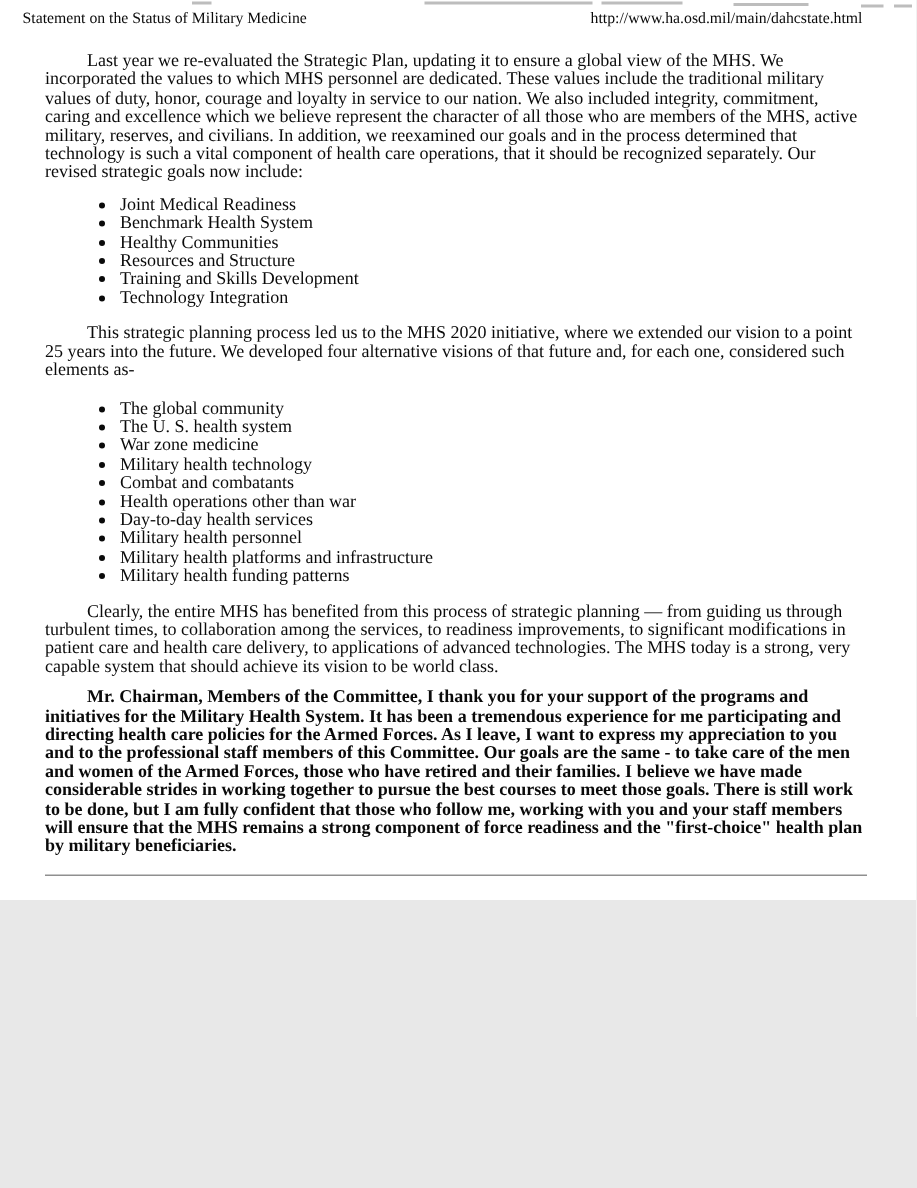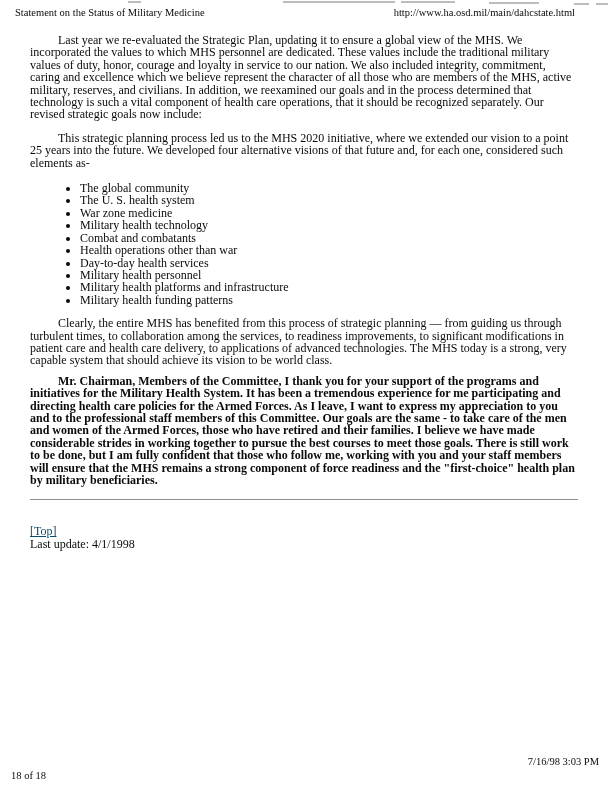--- a/index.html
+++ b/index.html
@@ -1,19 +1,19 @@
 <!DOCTYPE html>
 <html><head>
 <meta charset="utf-8">
 <style>
   html, body { margin: 0; padding: 0; background: #e8e8e8; }
   .page {
     position: relative;
     width: 611px;
-    height: 792px;
+    height: 600px;
     background: #ffffff;
     font-family: "Liberation Serif", "DejaVu Serif", serif;
     color: #0a0a0a;
     overflow: hidden;
     margin: 0 auto;
   }
   
   .print-header {
     position: absolute;
     top: 7px;
@@ -103,20 +103,28 @@
 
   <div class="print-header">
     <span>Statement on the Status of Military Medicine</span>
     <span>http://www.ha.osd.mil/main/dahcstate.html</span>
   </div>
 
   <div class="content">
 
     <p>Last year we re-evaluated the Strategic Plan, updating it to ensure a global view of the MHS. We incorporated the values to which MHS personnel are dedicated. These values include the traditional military values of duty, honor, courage and loyalty in service to our nation. We also included integrity, commitment, caring and excellence which we believe represent the character of all those who are members of the MHS, active military, reserves, and civilians. In addition, we reexamined our goals and in the process determined that technology is such a vital component of health care operations, that it should be recognized separately. Our revised strategic goals now include:</p>
 
+    <ul>
+      <li>Joint Medical Readiness</li>
+      <li>Benchmark Health System</li>
+      <li>Healthy Communities</li>
+      <li>Resources and Structure</li>
+      <li>Training and Skills Development</li>
+      <li>Technology Integration</li>
+    </ul>
 
     <p>This strategic planning process led us to the MHS 2020 initiative, where we extended our vision to a point 25 years into the future. We developed four alternative visions of that future and, for each one, considered such elements as-</p>
 
     <ul class="mt13">
       <li>The global community</li>
       <li>The U. S. health system</li>
       <li>War zone medicine</li>
       <li>Military health technology</li>
       <li>Combat and combatants</li>
       <li>Health operations other than war</li>

